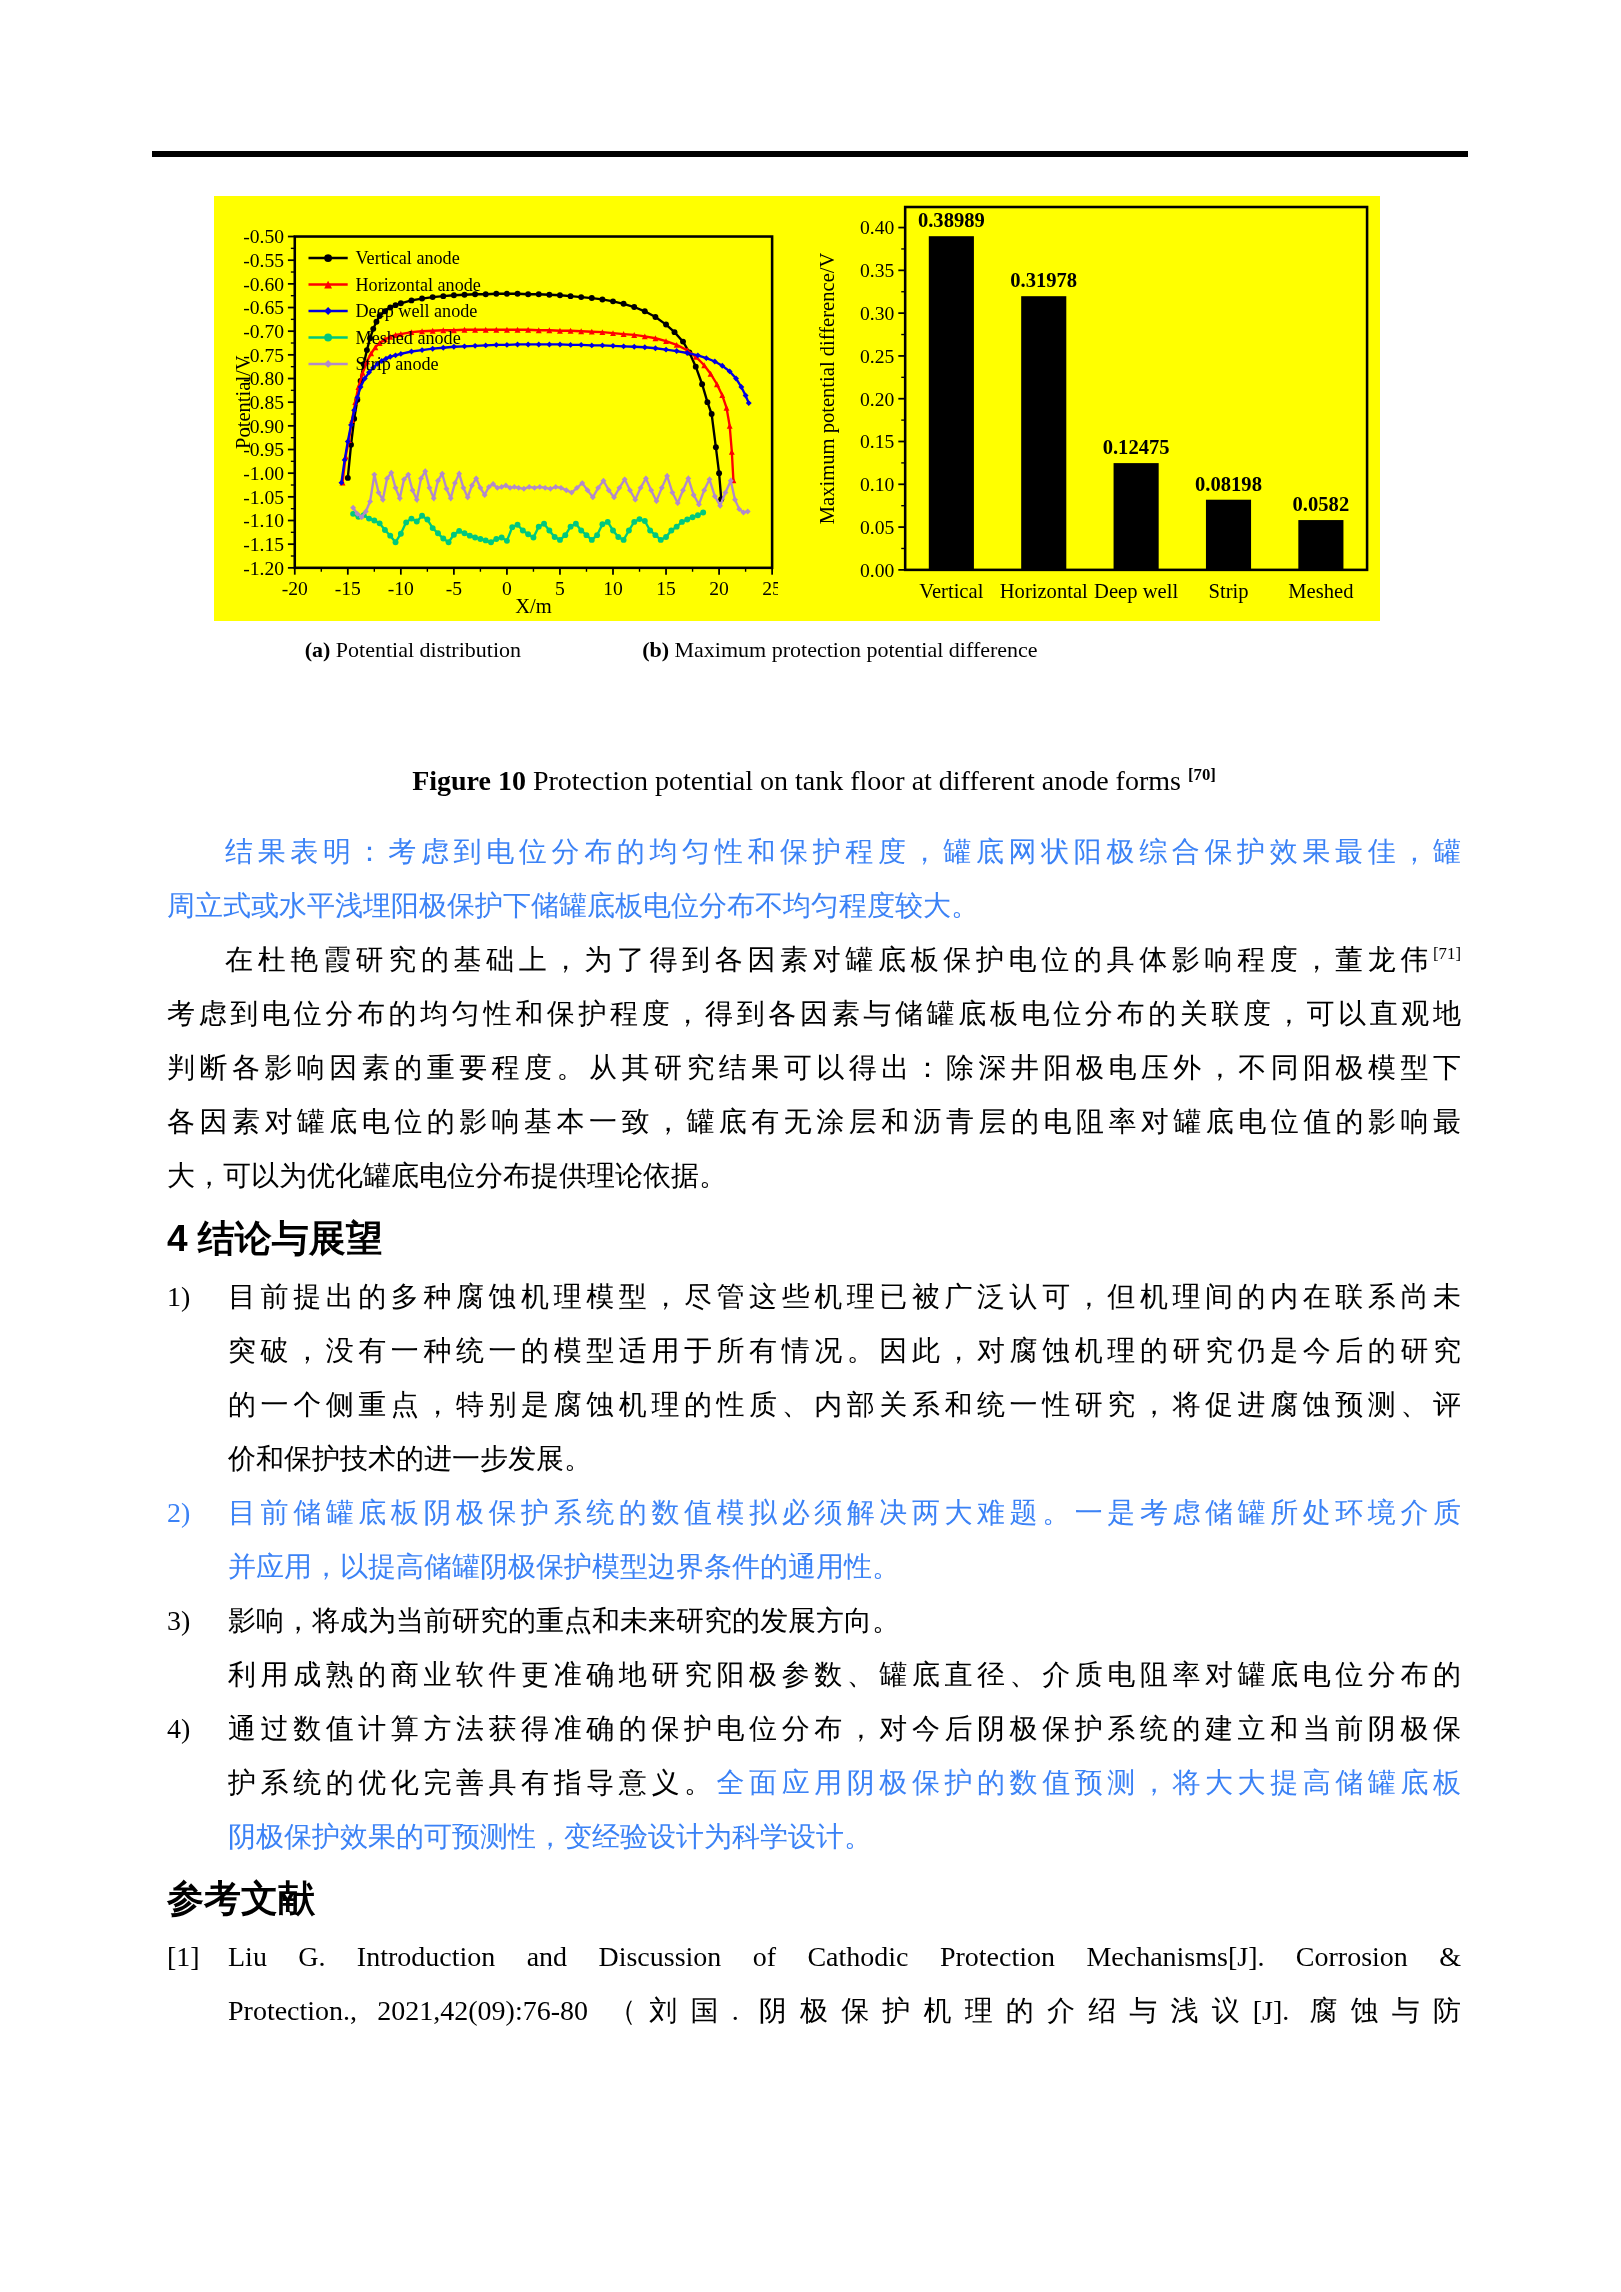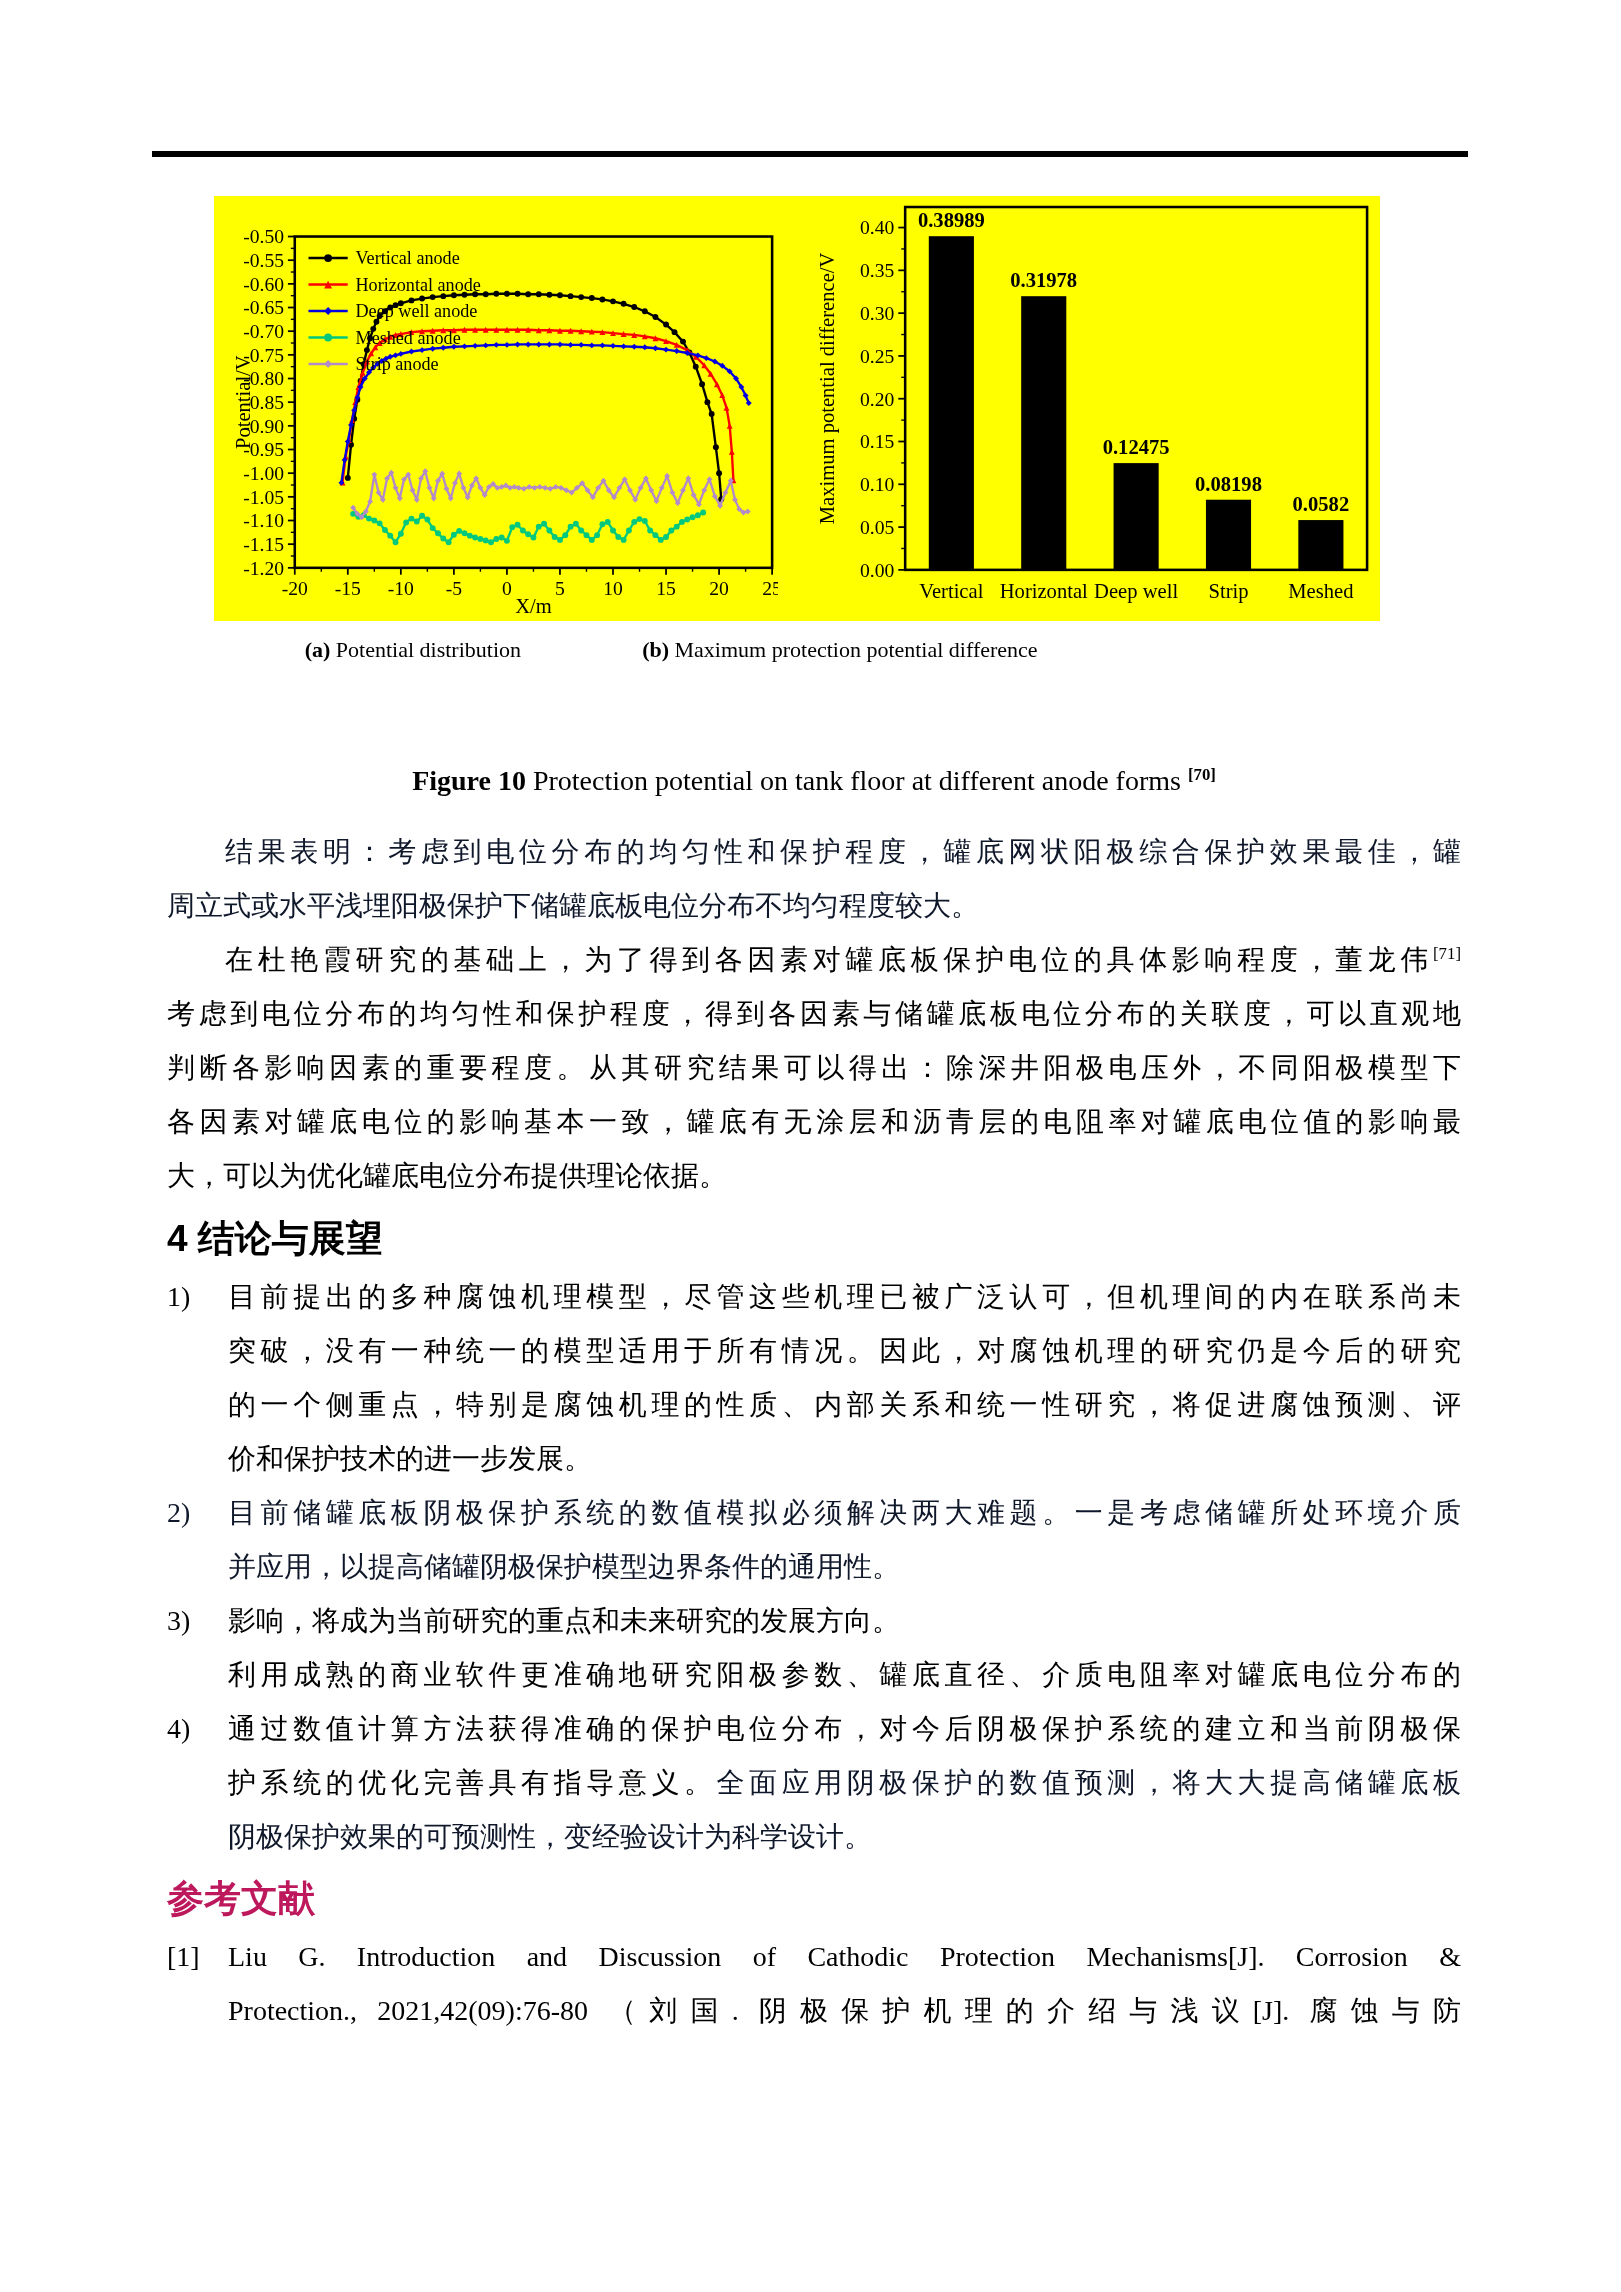--- a/index.html
+++ b/index.html
@@ -15,24 +15,24 @@
   .sublabels{position:absolute;left:167px;top:637px;width:1294px;height:43px;font-size:22px;}
   .sub-a{position:absolute;left:19%;transform:translateX(-50%);white-space:nowrap;}
   .sub-b{position:absolute;left:52%;transform:translateX(-50%);white-space:nowrap;}
   .cap{position:absolute;left:167px;width:1294px;text-align:center;font-size:28px;white-space:nowrap;}
   .cap-zh{top:702px;}
   .cap-en{top:765px;text-align:center;}
   .bodytext{position:absolute;left:167px;top:825px;width:1294px;font-size:28px;line-height:54px;}
   .jline{text-align:justify;text-align-last:justify;}
   .jline.nolast{text-align-last:left;}
   .indent{text-indent:58px;}
-  .red{color:#0f172a;}
+  .red{color:#3b82f6;}
   .h-zh{font-family:"Liberation Sans","DejaVu Sans",sans-serif;font-weight:bold;
         font-size:37px;line-height:55px;margin:7.8px 0 3.9px 0;}
-  .refhead{color:#be185d;}
+  .refhead{color:#000000;}
   .pblock{margin:0;}
   .li{display:flex;}
   .li .num{flex:0 0 61px;}
   .li .lines{flex:1;}
   sup{font-size:60%;vertical-align:super;line-height:0;}
   b,.b{font-weight:bold;}
 </style>
 </head>
 <body>
 

